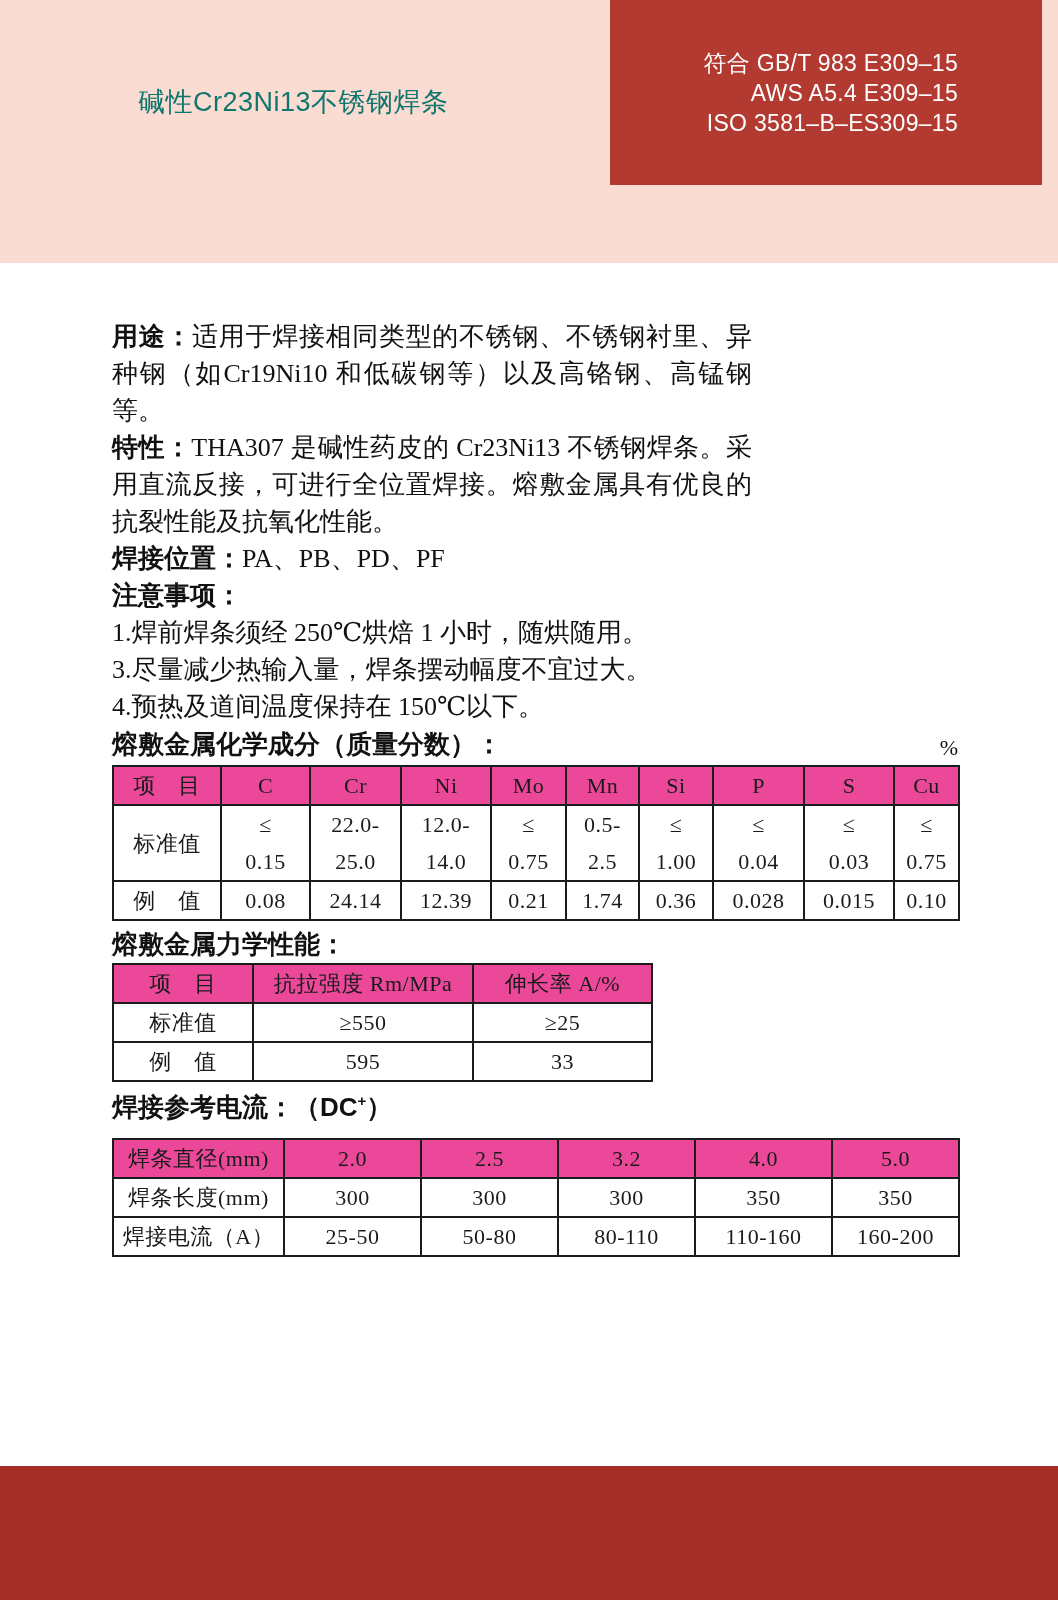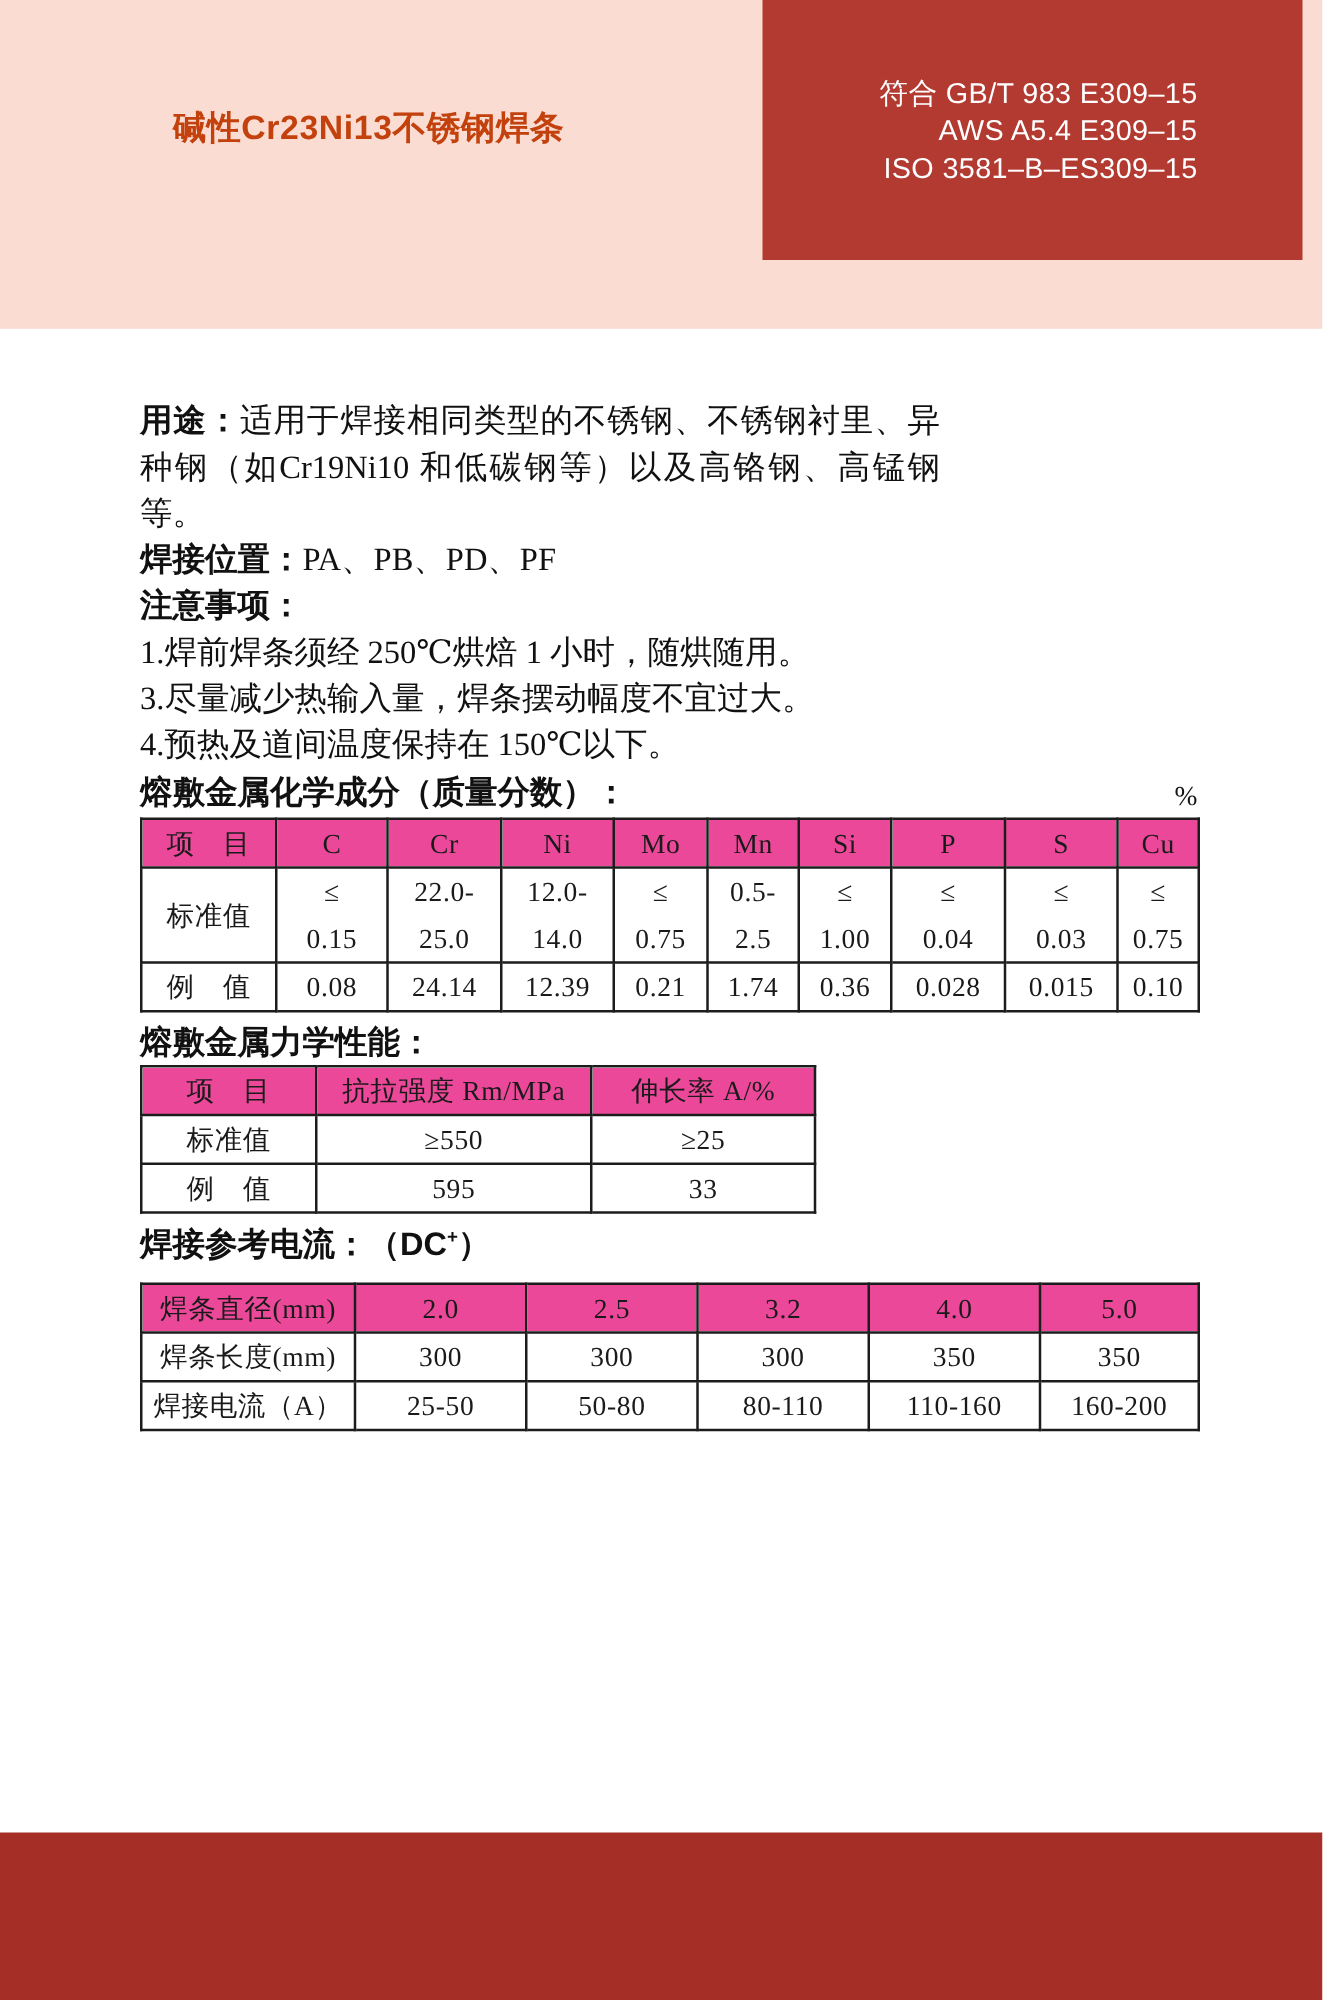--- a/index.html
+++ b/index.html
@@ -12,25 +12,25 @@
     color:#111;
   }
   
   .header{
     position:absolute;top:0;left:0;width:1058px;height:263px;
     background:#fbdcd3;
   }
   .product-title{
     position:absolute;left:138px;top:84px;
     font-family:"Liberation Sans","DejaVu Sans",sans-serif;
-    font-weight:bold;font-size:27px;color:#c2410c;
+    font-weight:normal;font-size:27px;color:#0f766e;
     letter-spacing:.5px;
   }
   .standards-box{
-    position:absolute;left:610px;top:0;width:432px;height:208px;
+    position:absolute;left:610px;top:0;width:432px;height:185px;
     background:#b23a31;
     display:flex;flex-direction:column;justify-content:center;
     box-sizing:border-box;padding-right:84px;
     text-align:right;
   }
   .standards-box .std-line{
     font-family:"Liberation Sans","DejaVu Sans",sans-serif;
     font-size:23px;line-height:30px;color:#ffffff;
     letter-spacing:.3px;
   }
@@ -101,20 +101,21 @@
       <div class="std-line">符合 GB/T 983 E309–15</div>
       <div class="std-line">AWS A5.4 E309–15</div>
       <div class="std-line">ISO 3581–B–ES309–15</div>
     </div>
   </div>
 
   <div class="content">
 
     <p class="para"><span class="label">用途：</span><span>适用于焊接相同类型的不锈钢、不锈钢衬里、异种钢（如Cr19Ni10 和低碳钢等）以及高铬钢、高锰钢等。</span></p>
 
+    <p class="para"><span class="label">特性：</span><span>THA307 是碱性药皮的 Cr23Ni13 不锈钢焊条。采用直流反接，可进行全位置焊接。熔敷金属具有优良的抗裂性能及抗氧化性能。</span></p>
 
     <p class="para"><span class="label">焊接位置：</span><span>PA、PB、PD、PF</span></p>
 
     <p class="notes-heading">注意事项：</p>
     <p class="note">1.焊前焊条须经 250℃烘焙 1 小时，随烘随用。</p>
     <p class="note">3.尽量减少热输入量，焊条摆动幅度不宜过大。</p>
     <p class="note">4.预热及道间温度保持在 150℃以下。</p>
 
     <div class="section-head">
       <span class="section-title">熔敷金属化学成分（质量分数）：</span>

